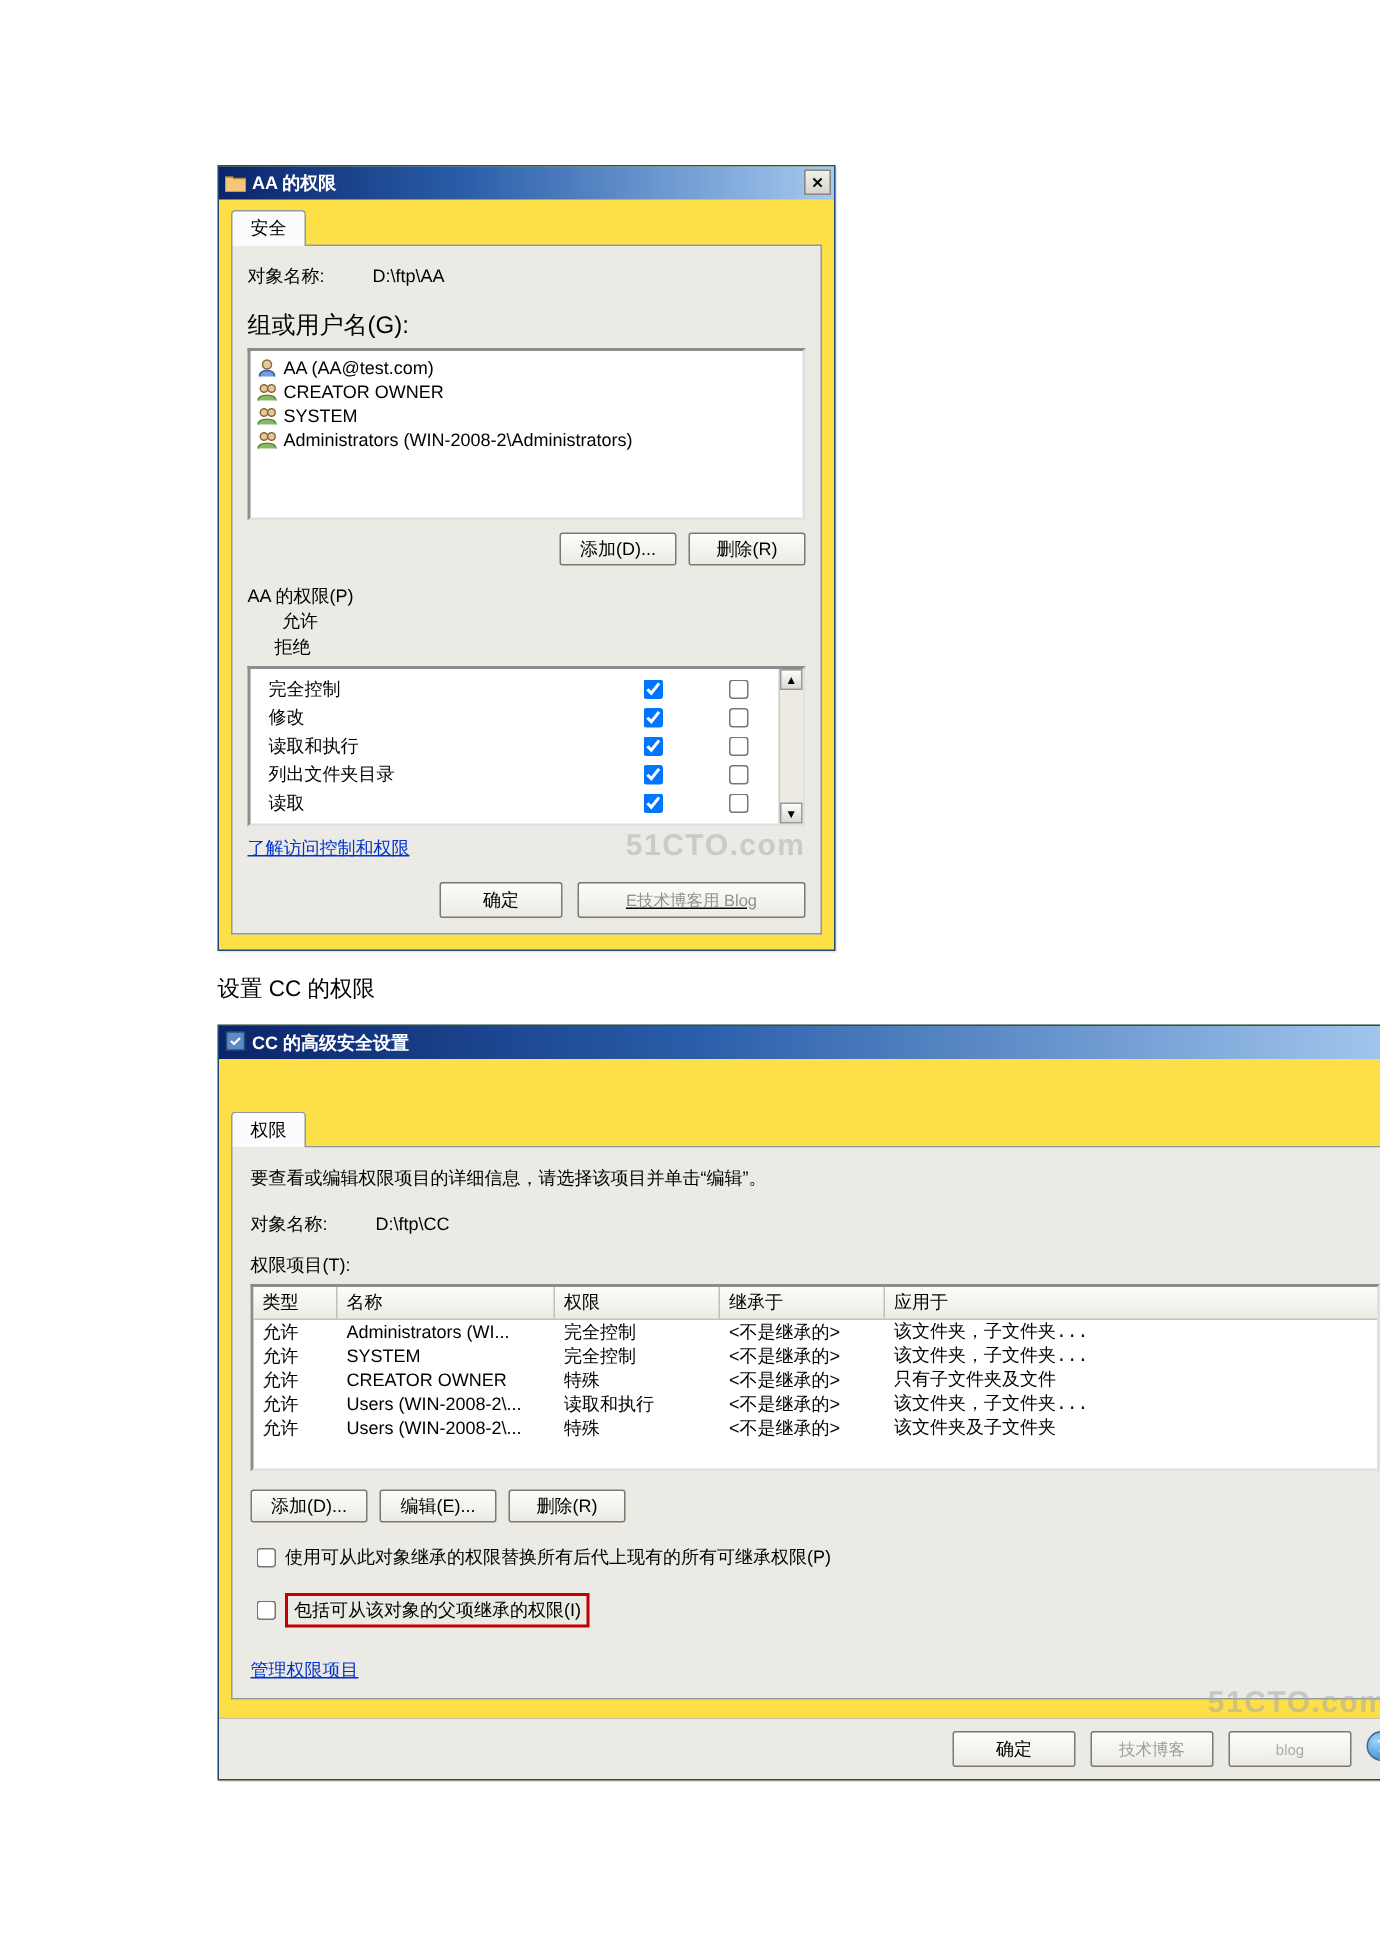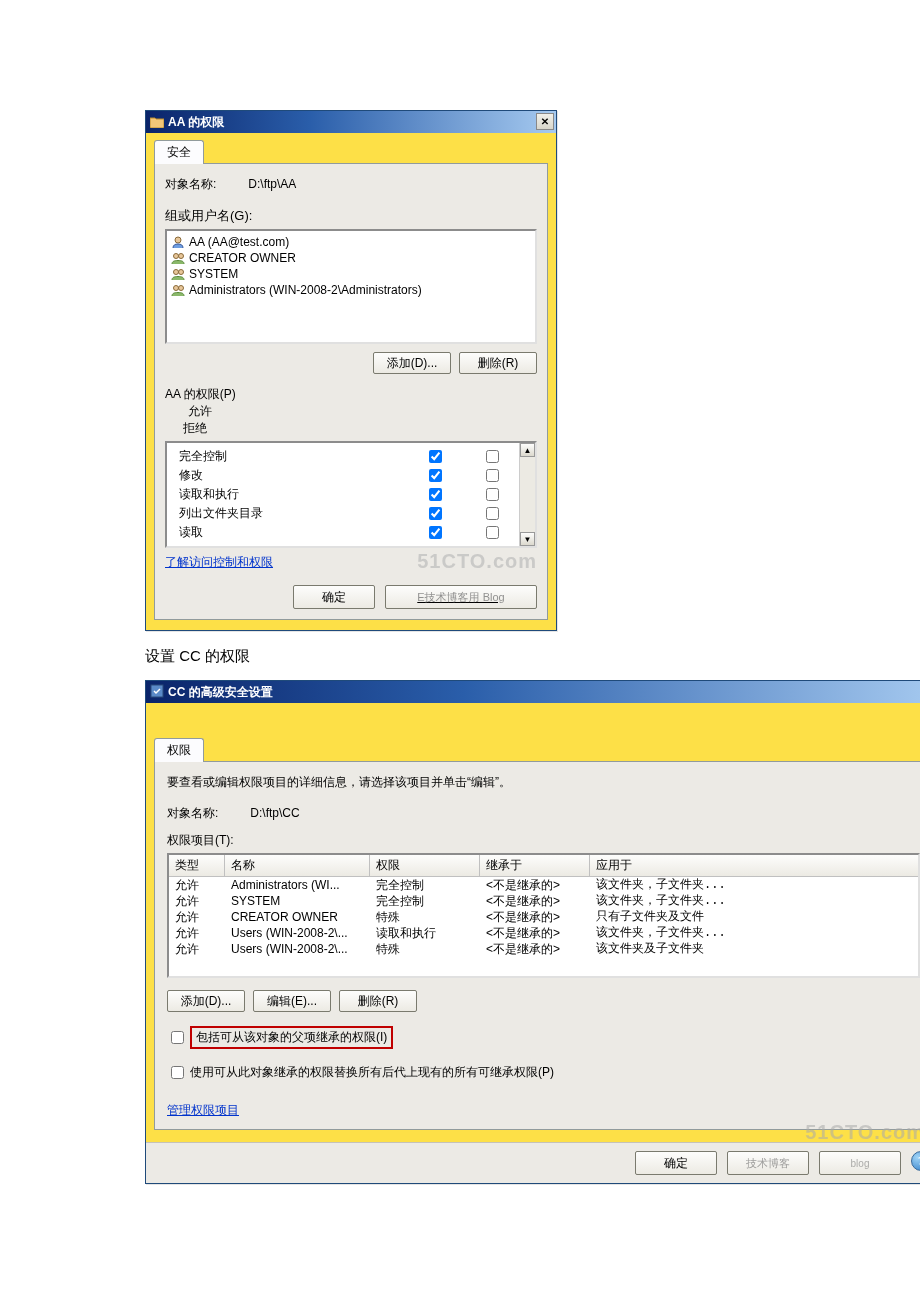--- a/index.html
+++ b/index.html
@@ -94,21 +94,21 @@
     .obj-name-label {
       display: inline-block;
       width: 80px;
     }
     .obj-name-value {
       font-family: Liberation Sans, sans-serif;
     }
     .group-list-label {
       margin-top: 14px;
       margin-bottom: 4px;
-      font-size: 13px;
+      font-size: 16px;
     }
     .listbox {
       background: #fff;
       border: 2px inset #e0e0e0;
       height: 115px;
       overflow-y: auto;
       padding: 3px 4px;
       font-size: 12px;
     }
     .listbox .item {
@@ -535,27 +535,27 @@
               <div class="col-inh">&lt;不是继承的&gt;</div>
               <div class="col-apply">该文件夹及子文件夹</div>
             </div>
           </div>
         </div>
         <div class="d2-btn-row">
           <button class="win-btn">添加(D)...</button>
           <button class="win-btn">编辑(E)...</button>
           <button class="win-btn">删除(R)</button>
         </div>
+        <div class="chk-row">
+          <input type="checkbox" style="">
+          <label>使用可从此对象继承的权限替换所有后代上现有的所有可继承权限(P)</label>
+        </div>
         <div class="chk-row hl">
           <input type="checkbox" style="">
           <label>包括可从该对象的父项继承的权限(I)</label>
-        </div>
-        <div class="chk-row">
-          <input type="checkbox" style="">
-          <label>使用可从此对象继承的权限替换所有后代上现有的所有可继承权限(P)</label>
         </div>
         <div style="margin-top:20px;">
           <span class="link">管理权限项目</span>
         </div>
       </div>
     </div>
     <div class="d2-footer">
       <span class="wm51" style="right:16px;top:-22px;">51CTO.com</span>
       <button class="win-btn">确定</button>
       <button class="win-btn" style="position:relative;">

